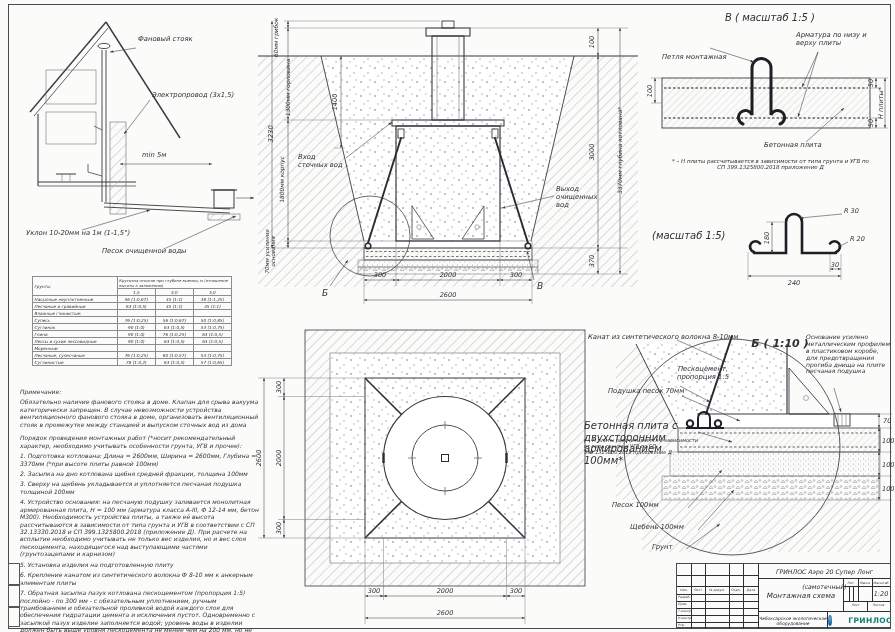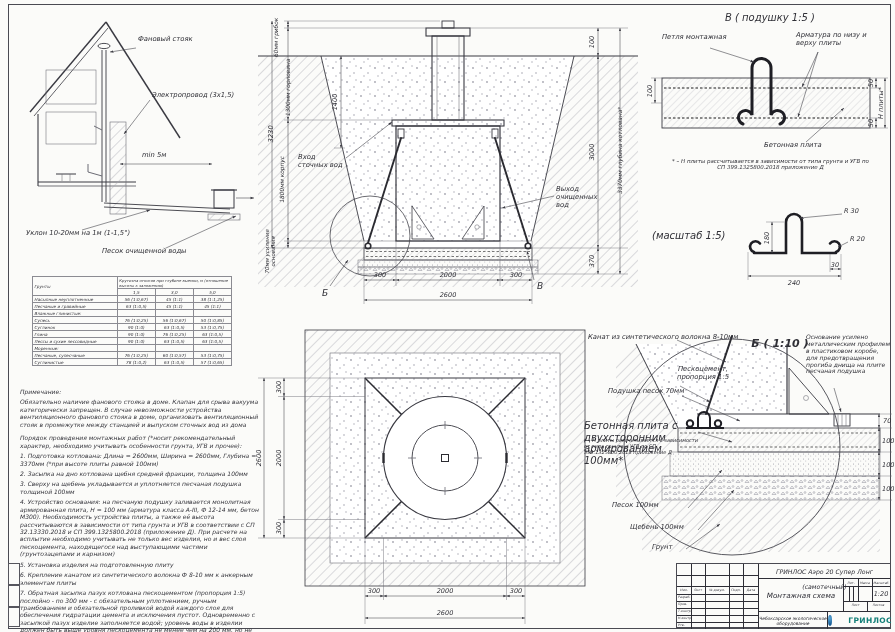--- a/index.html
+++ b/index.html
@@ -291,22 +291,22 @@
       <line x1="228" y1="70" x2="228" y2="80" class="dim"></line>
       <text class="t" x="225" y="75" text-anchor="middle" transform="rotate(-90 225 75)">50</text>
       <line x1="222" y1="110" x2="233" y2="110" class="ext"></line>
       <line x1="222" y1="120" x2="240" y2="120" class="ext"></line>
       <line x1="228" y1="110" x2="228" y2="120" class="dim"></line>
       <text class="t" x="225" y="115" text-anchor="middle" transform="rotate(-90 225 115)">50</text>
       <line x1="237" y1="70" x2="237" y2="120" class="dim"></line>
       <text class="t" x="234.5" y="95" text-anchor="middle" transform="rotate(-90 234.5 95)">Н плиты*</text>
     </g>
   </svg>
-  <div class="lbl ctr" style="left:690px;top:12px;width:160px;font-size:10px;">В ( подушку 1:5 )</div>
-  <div class="lbl" style="left:662px;top:34px;width:72px;">Петля монтажная</div>
+  <div class="lbl ctr" style="left:690px;top:12px;width:160px;font-size:10px;">В ( масштаб 1:5 )</div>
+  <div class="lbl" style="left:662px;top:54px;width:72px;">Петля монтажная</div>
   <div class="lbl" style="left:796px;top:32px;width:82px;">Арматура по низу и верху плиты</div>
   <div class="lbl" style="left:764px;top:142px;width:70px;">Бетонная плита</div>
   <div class="lbl ctr" style="left:668px;top:158px;width:205px;font-size:5.5px;">* – Н плиты рассчитывается в зависимости от типа грунта и УГВ по СП 399.1325800.2018 приложение Д</div>
 
   <svg style="left:648px;top:192px;" width="242" height="96" viewBox="0 0 242 96">
     <g>
       <path d="M106,60 a5.5,5.5 0 1 1 6,-8.5" fill="none" stroke="#1e1e24" stroke-width="2.6" stroke-linecap="round"></path>
       <path d="M106,61 H138 V30 a8,8 0 0 1 16,0 V61 H188" fill="none" stroke="#1e1e24" stroke-width="2.6" stroke-linecap="round"></path>
       <path d="M188,60 a5.5,5.5 0 1 0 -6,-8.5" fill="none" stroke="#1e1e24" stroke-width="2.6" stroke-linecap="round"></path>
     </g>

